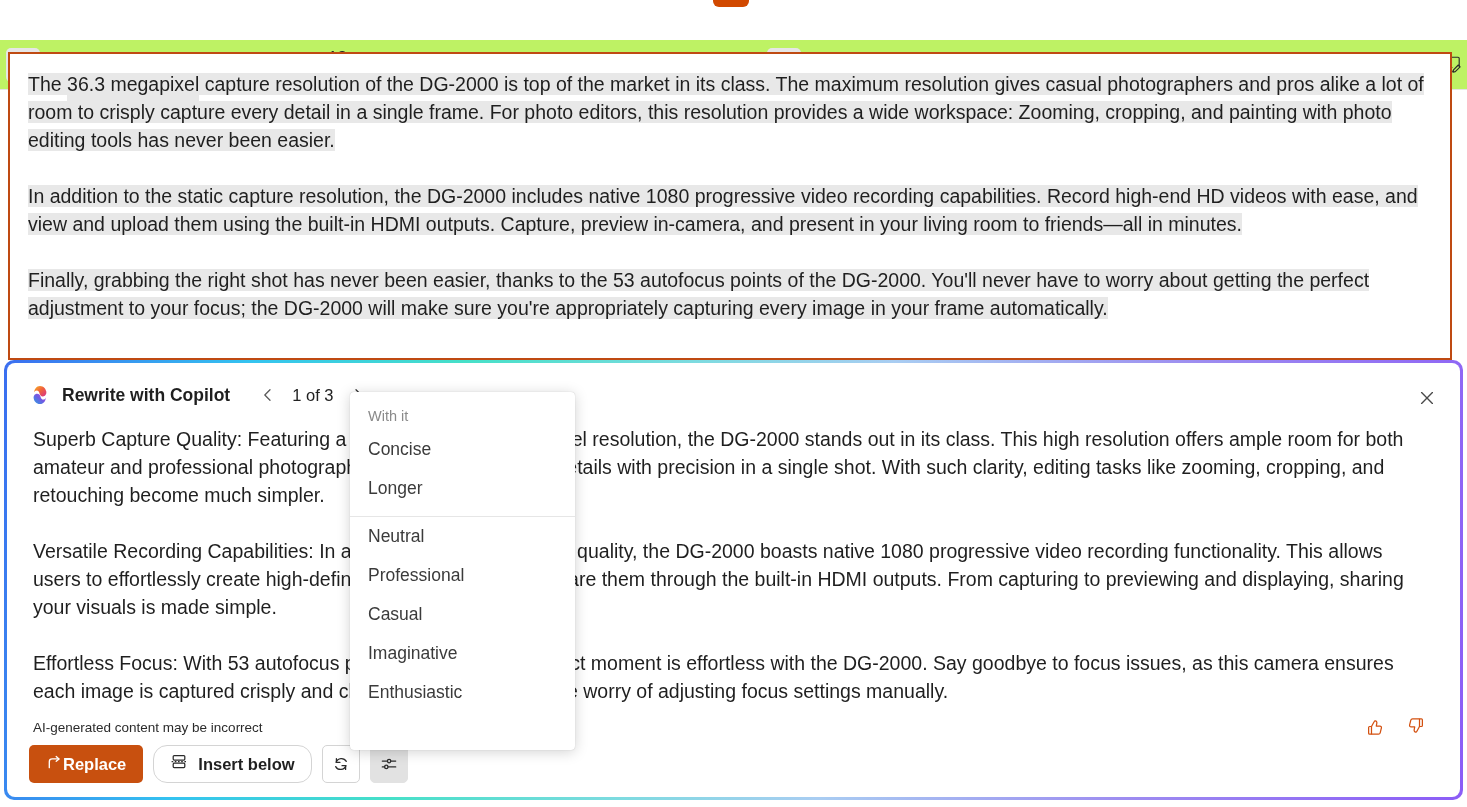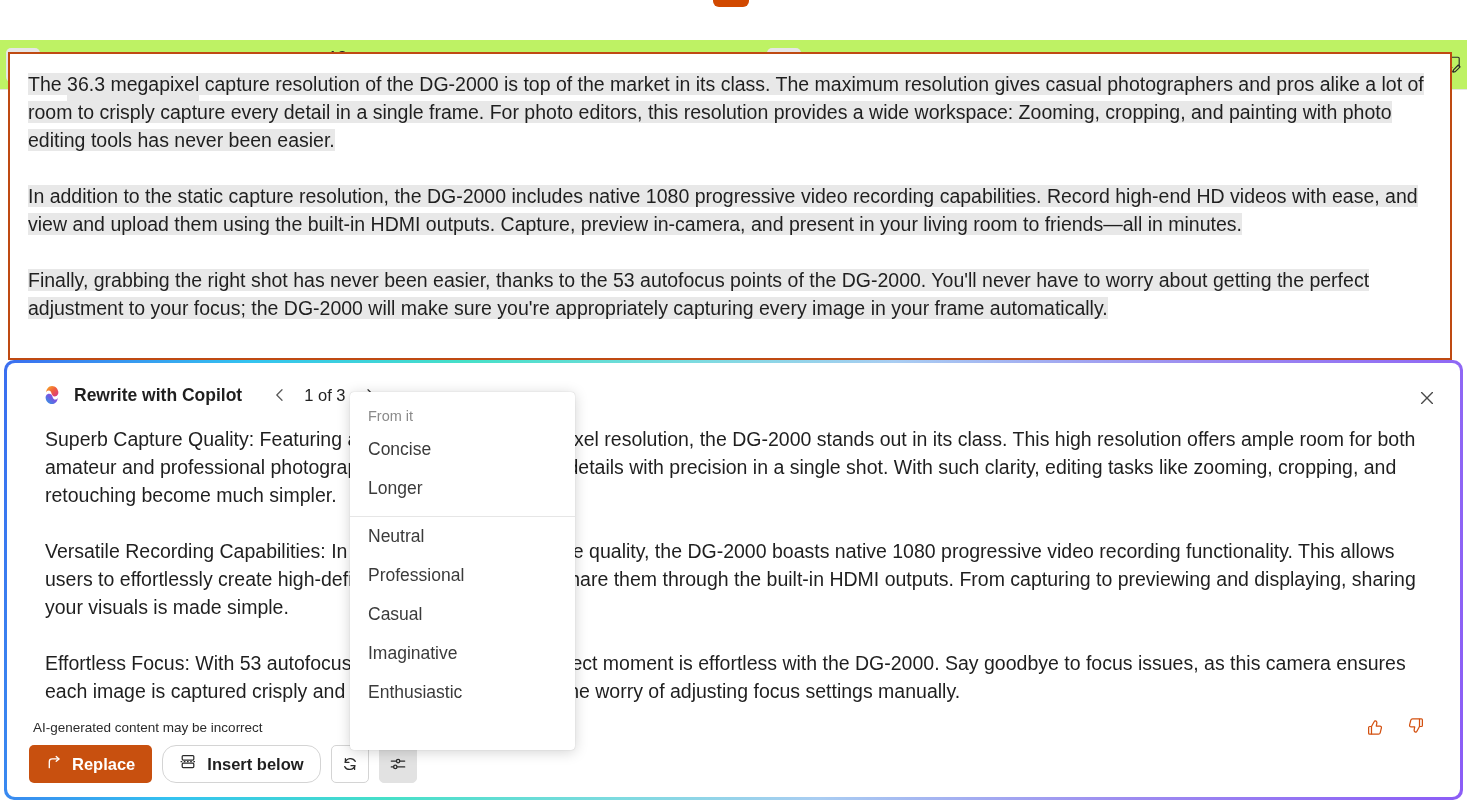--- a/index.html
+++ b/index.html
@@ -100,21 +100,20 @@
         #3b6ef0 0%, #34c3f0 16%, #46e0c8 30%,
         #7ddbe0 45%, #a9cdf2 58%, #9d8cf0 78%, #8b5cf6 100%);
     overflow: hidden;
   }
   .copilot-inner {
     width: 100%; height: 100%;
     background: #ffffff;
     border-radius: 8px;
     position: relative;
     overflow: hidden;
-    padding-left: 12px;
   }
   .cp-header {
     display: flex; align-items: center;
     padding: 18px 0 0 22px;
     gap: 0;
   }
   .cp-logo { width: 22px; height: 22px; margin-right: 11px; }
   .cp-title {
     font-size: 17.5px; font-weight: bold; color: #1f1f1f;
     margin-right: 24px;
@@ -150,21 +149,21 @@
   .fb-btn {
     width: 26px; height: 26px; display: flex;
     align-items: center; justify-content: center;
     cursor: pointer; color: #d3500f;
   }
   .cp-actions {
     position: absolute; left: 22px; bottom: 14px;
     display: flex; align-items: center; gap: 10px;
   }
   .btn-replace {
-    display: flex; align-items: center; gap: 9px;
+    display: flex; align-items: center; 
     background: #c8500f; color: #fff;
     border: none; border-radius: 5px;
     height: 38px; padding: 0 17px;
     font-size: 16.5px; font-weight: bold;
     font-family: "Liberation Sans", sans-serif;
     cursor: pointer;
   }
   .btn-insert {
     display: flex; align-items: center; gap: 10px;
     background: #fff; color: #1f1f1f;
@@ -576,21 +575,21 @@
             <circle cx="7.3" cy="12.9" r="1.7"></circle>
           </svg>
         </div>
       </div>
 
     </div>
   </div>
 
   <div class="dropdown">
 
-    <div class="dd-group">From it</div>
+    <div class="dd-group">With it</div>
     <div class="dd-item">Concise</div>
     <div class="dd-item">Longer</div>
 
     <div class="dd-divider"></div>
 
     <div class="dd-item">Neutral</div>
     <div class="dd-item">Professional</div>
     <div class="dd-item">Casual</div>
     <div class="dd-item">Imaginative</div>
     <div class="dd-item">Enthusiastic</div>

